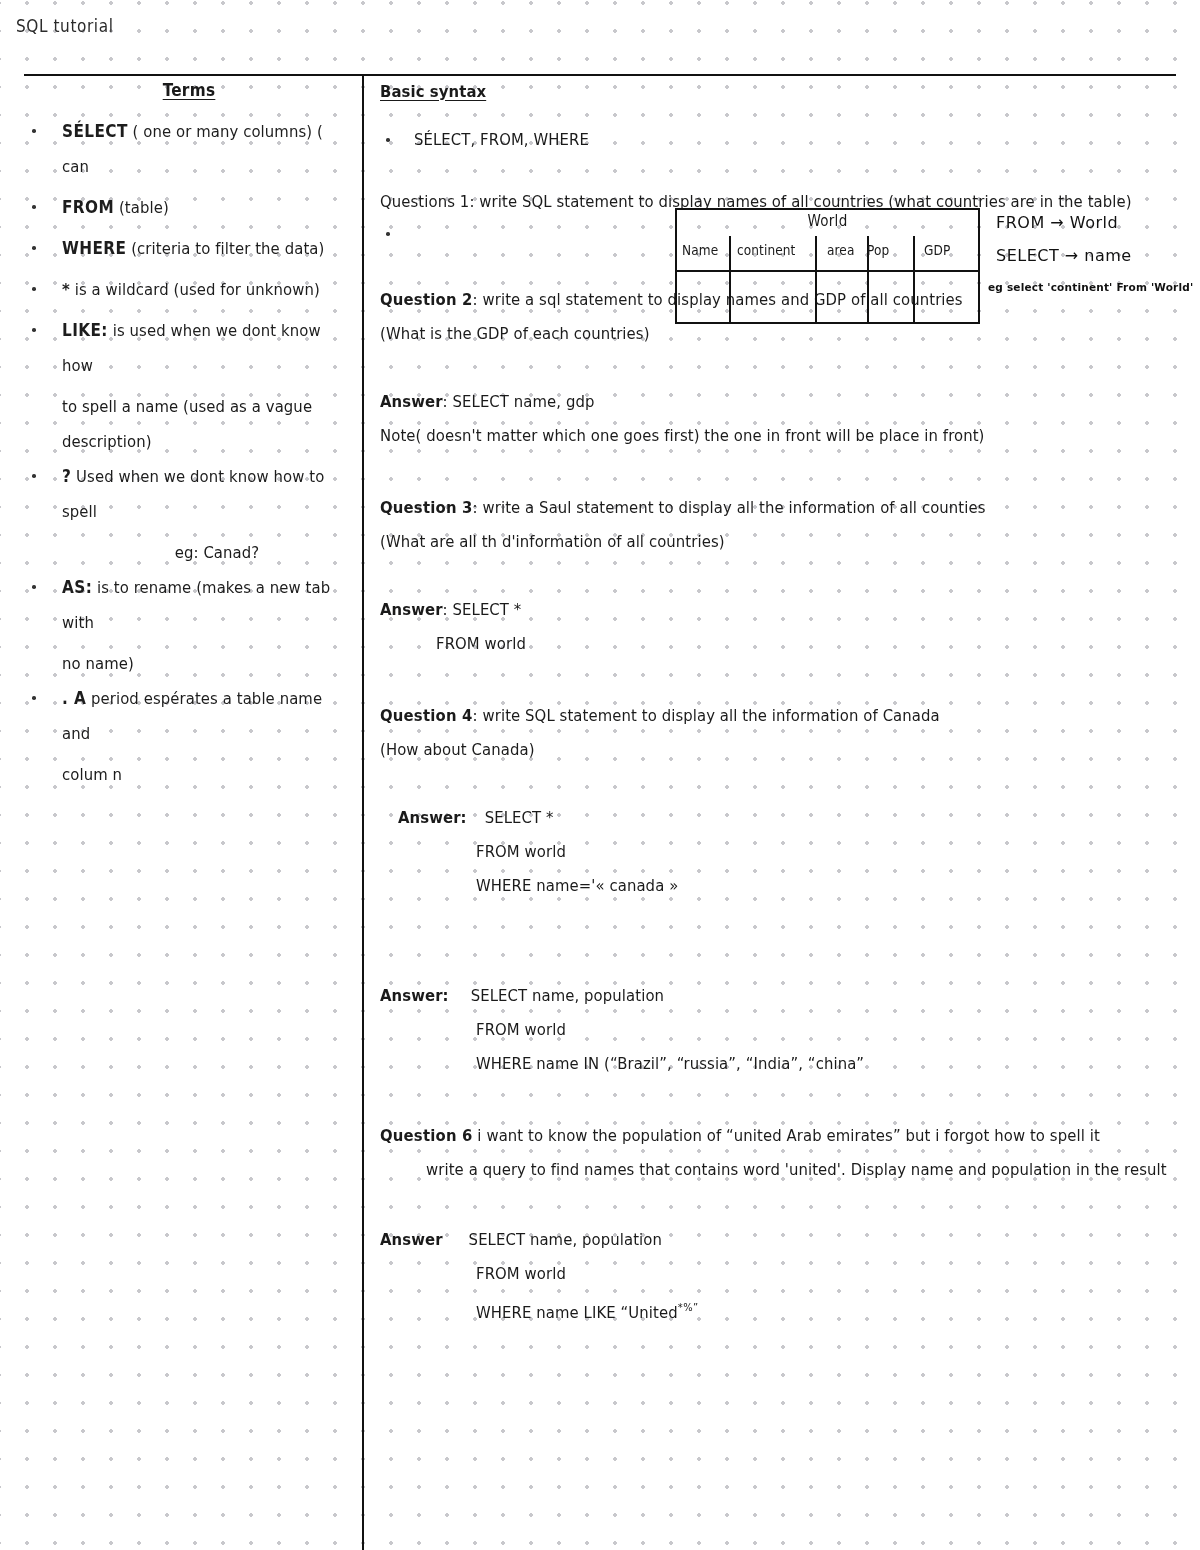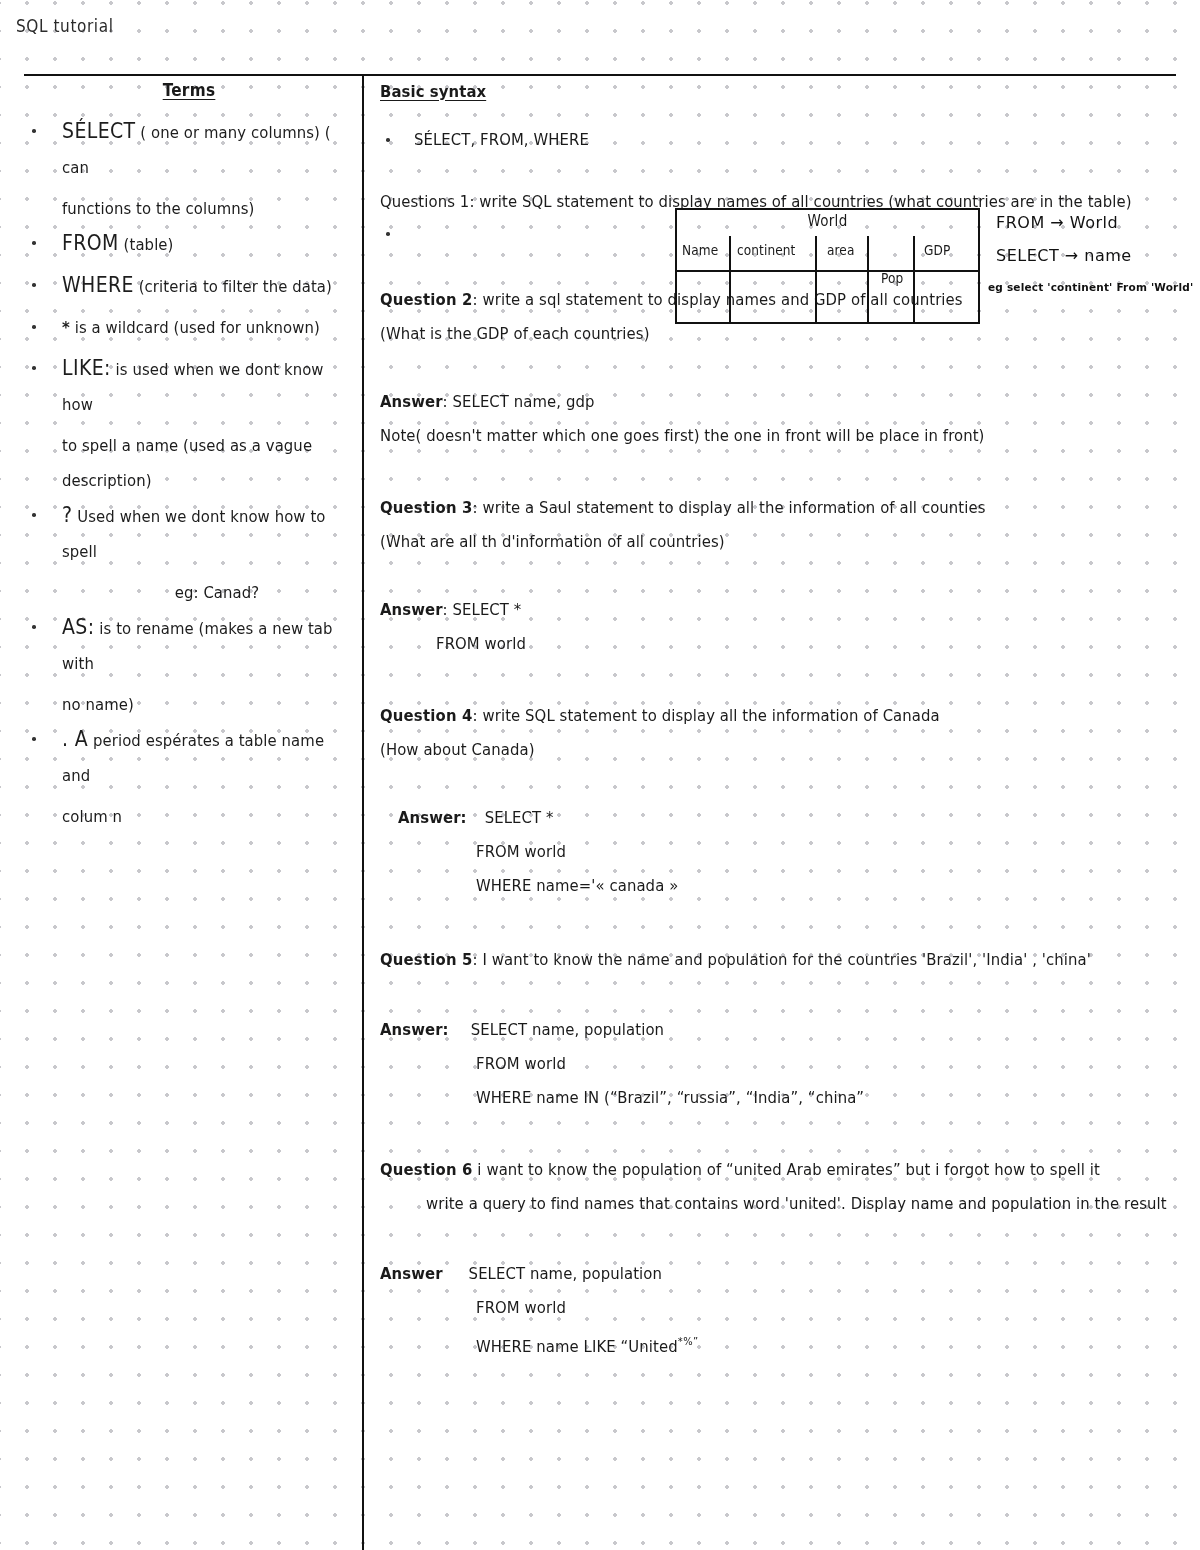--- a/index.html
+++ b/index.html
@@ -91,23 +91,23 @@
   .term .dot {
     position: absolute;
     left: 8px;
     top: 15px;
     width: 3.5px;
     height: 3.5px;
     border-radius: 50%;
     background: #333;
   }
   .term .kw {
-    font-weight: 400;
+    font-weight: 700;
     letter-spacing: 0.4px;
-    font-size: 21px;
+    font-size: 17px;
   }
   .term .kw-sm {
     font-weight: 700;
     font-size: 16.5px;
   }
   .term-cont {
     padding-left: 38px;
     font-size: 16.5px;
     line-height: 35px;
   }
@@ -228,21 +228,20 @@
   <div class="left-col">
     <div class="col-title">Terms</div>
 
     <div>
 
       <div class="term">
         <span class="dot"></span>
         <span class="kw">SÉLECT</span>
         <span>( one or many columns) ( can</span>
       </div>
-      <div class="term-cont">functions to the columns)</div>
 
       <div class="term">
         <span class="dot"></span>
         <span class="kw">FROM</span>
         <span>(table)</span>
       </div>
 
       <div class="term">
         <span class="dot"></span>
         <span class="kw">WHERE</span>
@@ -334,23 +333,20 @@
       <div class="q-line">(How about Canada)</div>
       <div style="height:34px"></div>
       <div class="ans-line ans-inline" style="padding-left:18px">
         <span class="lbl">Answer:</span><span class="code">SELECT *</span>
       </div>
       <div class="code-ind">FROM world</div>
       <div class="code-ind">WHERE name='« canada »</div>
     </div>
 
     <div class="q-block" style="margin-top:40px">
-      <div class="q-line">
-        <span class="lbl">Question 5</span><span>: I want to know the name and population for the countries 'Brazil', 'India' , 'china'</span>
-      </div>
       <div style="height:36px"></div>
       <div class="ans-line ans-inline">
         <span class="lbl">Answer:</span><span class="code" style="padding-left:22px">SELECT  name, population</span>
       </div>
       <div class="code-ind">FROM world</div>
       <div class="code-ind">WHERE name IN (“Brazil”, “russia”, “India”, “china”</div>
     </div>
 
     <div class="q-block" style="margin-top:38px">
       <div class="q-line">
@@ -372,21 +368,21 @@
     <div class="wt-headrule"></div>
 
     <div class="wt-vline" style="left:52px;"></div>
     <div class="wt-vline" style="left:138px;"></div>
     <div class="wt-vline" style="left:190px;"></div>
     <div class="wt-vline" style="left:236px;"></div>
 
     <div class="wt-cellname" style="left:5px;">Name</div>
     <div class="wt-cellname" style="left:60px;">continent</div>
     <div class="wt-cellname" style="left:150px;">area</div>
-    <div class="wt-cellname" style="left:204px;margin-top:28px;">Pop</div>
+    <div class="wt-cellname" style="left:190px;">Pop</div>
     <div class="wt-cellname" style="left:247px;">GDP</div>
   </div>
 
   <div class="annot annot-1">FROM  → World</div>
   <div class="annot annot-2">SELECT  → name</div>
   <div class="annot annot-3">eg  select 'continent'  From 'World'</div>
 
 </div>
 
 </body></html>

